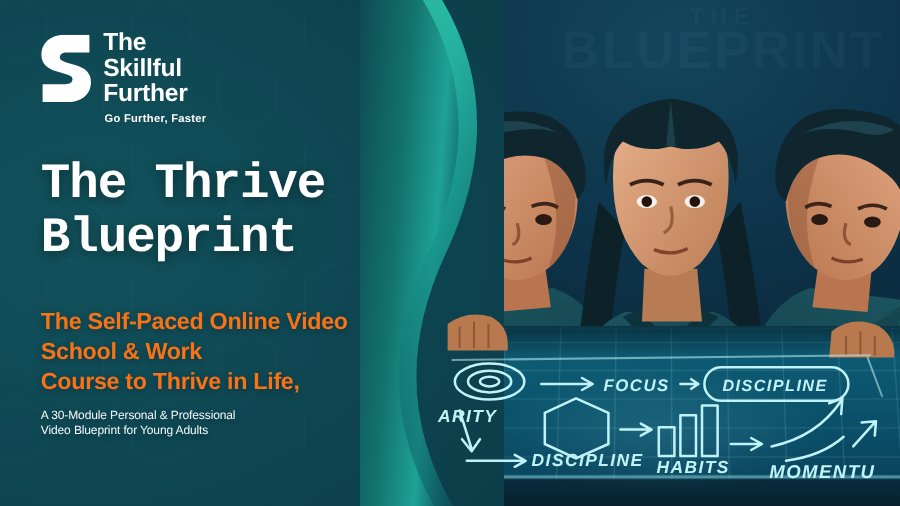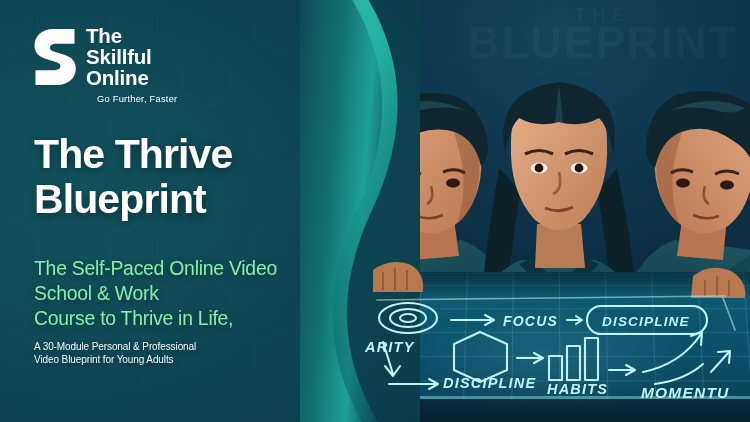--- a/index.html
+++ b/index.html
@@ -97,36 +97,37 @@
 
   
   .logo{ position:absolute; left:33px; top:24px; display:flex; align-items:flex-start; gap:9px; }
   .logo-mark{ width:44px; height:56px; flex:none; margin-top:5px;}
   .logo-words{ padding-top:1px; }
   .logo-words .lw{
     display:block; color:#ffffff; font-weight:bold;
     font-size:20.5px; line-height:1.035; letter-spacing:-0.2px;
   }
   .logo-tag{
-    display:block; margin-top:5px; margin-left:11px;
-    color:#ffffff; font-size:9.3px; font-weight:400; letter-spacing:0.25px;
+    display:block; margin-top:5px; margin-left:1px;
+    color:#ffffff; font-size:9.3px; font-weight:700; letter-spacing:0.25px;
   }
 
   
   .headline{
     position:absolute; left:34px; top:132px; width:330px;
     color:#fff; font-weight:bold; font-size:41px; line-height:1.09;
     letter-spacing:-0.9px;
     text-shadow:0 3px 9px rgba(0,0,0,.38);
+    font-family:Liberation Mono, monospace;
   }
   .headline .hl{ display:block; }
 
   .subhead{
     position:absolute; left:34px; top:256px; width:330px;
-    color:#86efac; font-weight:normal; font-size:19.4px; line-height:1.29;
+    color:#f97316; font-weight:bold; font-size:19.4px; line-height:1.29;
     letter-spacing:-0.25px;
     text-shadow:0 2px 6px rgba(0,0,0,.3);
   }
   .subhead .sh{ display:block; }
 
   .tagline{
     position:absolute; left:34px; top:340px; width:340px;
     color:#f2fbfb; font-size:10px; line-height:1.33; font-weight:400;
     letter-spacing:-0.1px;
     text-shadow:0 2px 5px rgba(0,0,0,.28);
@@ -382,21 +383,21 @@
 
     <div class="content">
 
       <div class="logo">
         <svg class="logo-mark" viewBox="0 0 44 56" aria-hidden="true">
           <path fill="#ffffff" d="M41.5 0 L20.5 0 C8.8 0 1.5 7.4 1.5 16.6 C1.5 24.2 6.3 28.2 14.6 30.6 L22.8 33.1 C26.2 34.1 27.4 35.2 27.4 37.1 C27.4 39.6 25.2 41.2 21.2 41.2 L2.5 41.2 L2.5 56 L23.6 56 C35.6 56 42.8 49 42.8 39.5 C42.8 31.7 38.2 27.7 29.6 25.2 L21.6 22.8 C18.2 21.8 16.9 20.7 16.9 18.8 C16.9 16.5 19 14.8 22.9 14.8 L41.5 14.8 Z"></path>
         </svg>
         <div class="logo-words">
           <span class="lw">The</span>
           <span class="lw">Skillful</span>
-          <span class="lw">Online</span>
+          <span class="lw">Further</span>
           <span class="logo-tag">Go Further, Faster</span>
         </div>
       </div>
 
       <div class="headline">
         <span class="hl">The Thrive</span>
         <span class="hl">Blueprint</span>
       </div>
 
       <div class="subhead">

